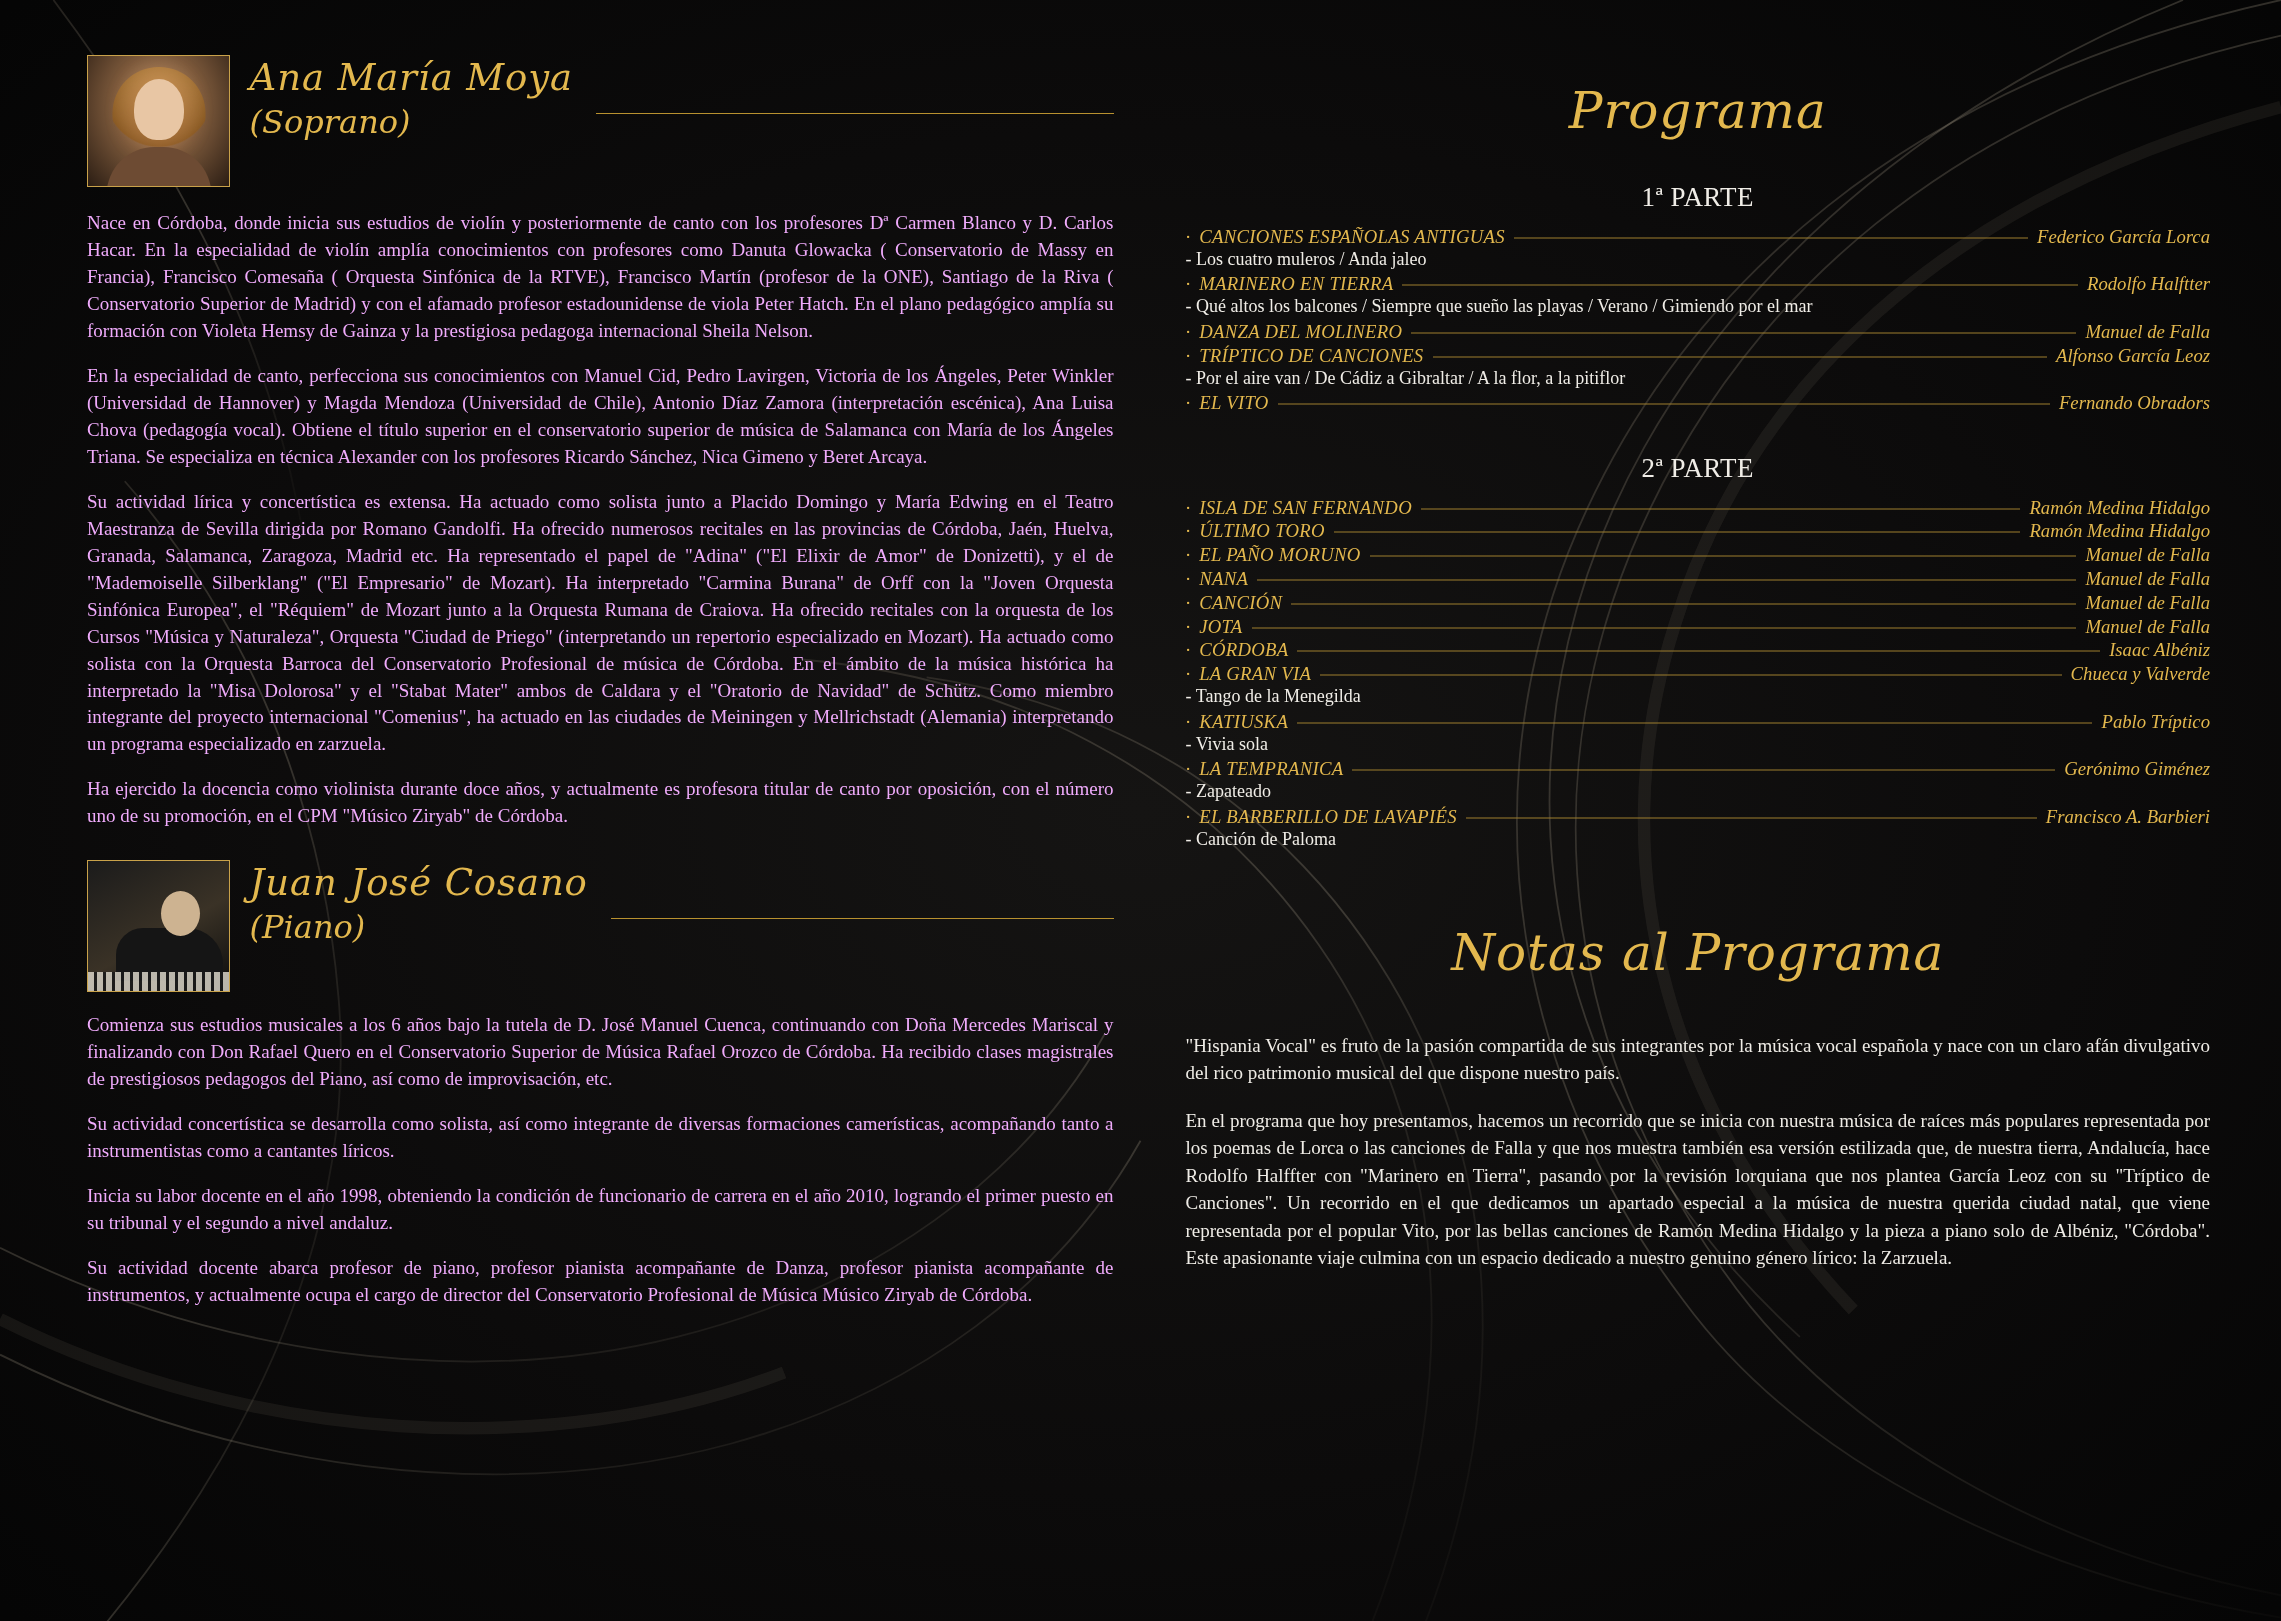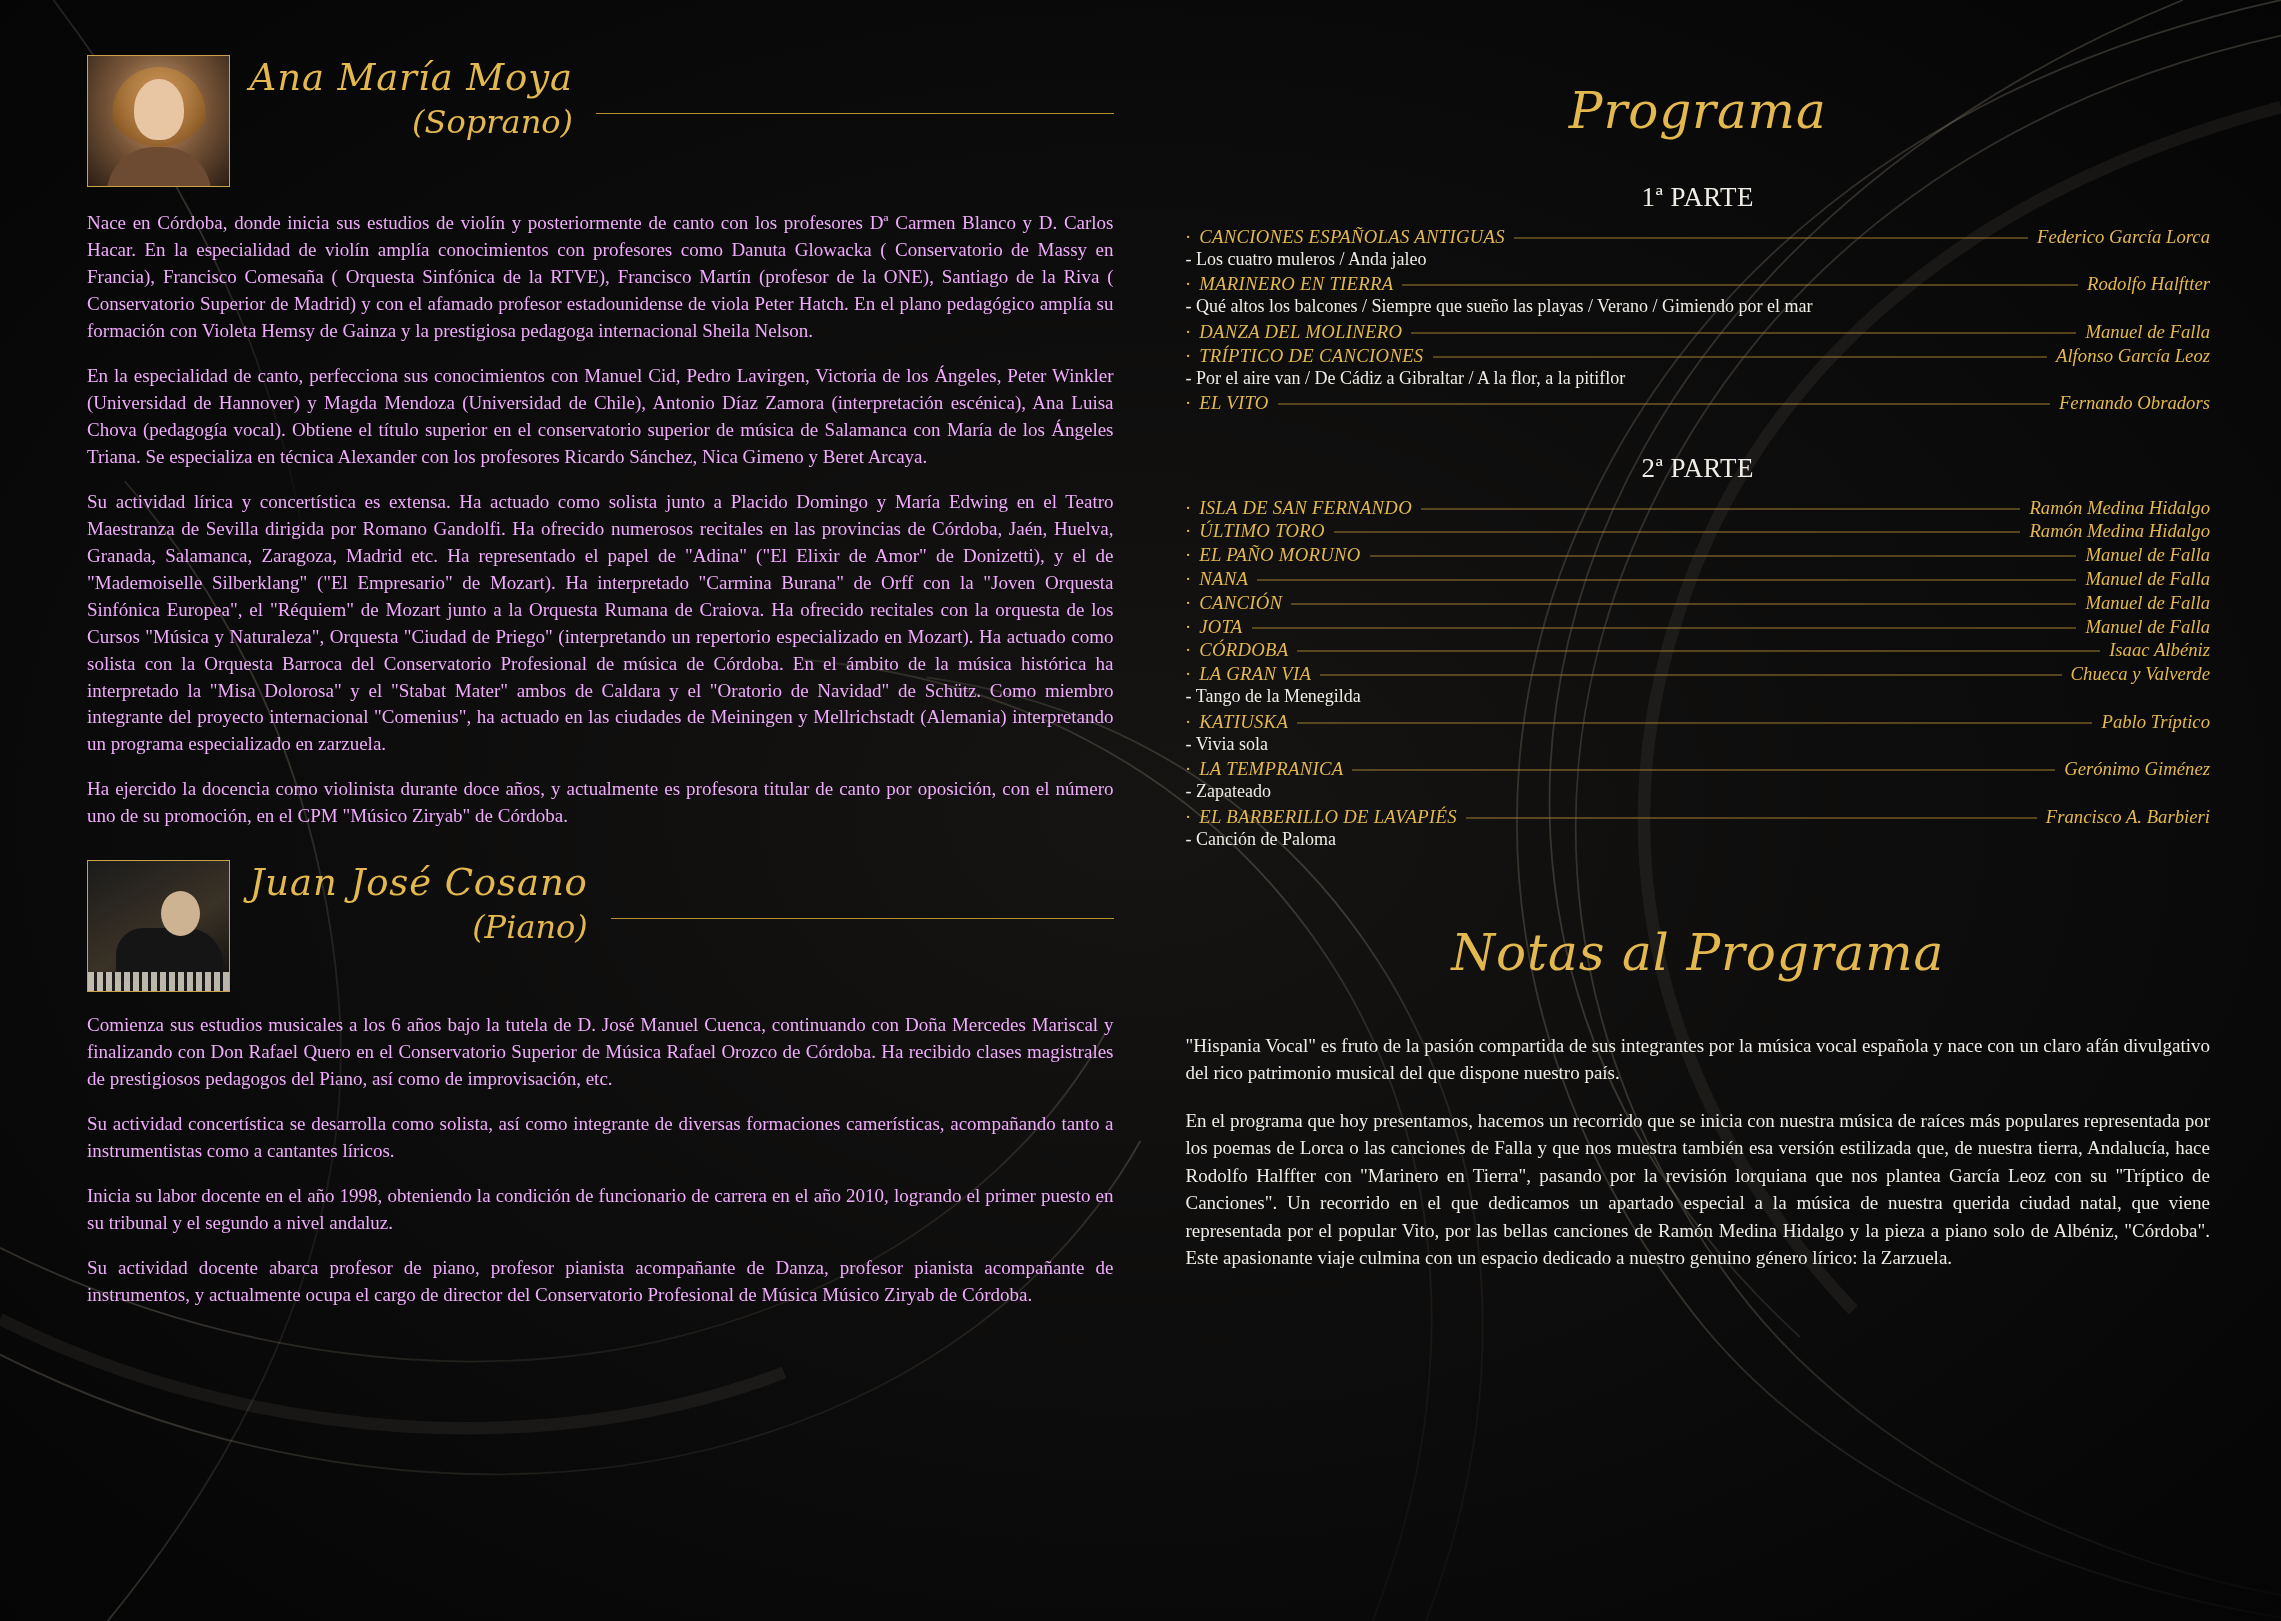--- a/index.html
+++ b/index.html
@@ -123,21 +123,20 @@
     color: #e3b84e;
     letter-spacing: 0.9px;
     white-space: nowrap;
   }
   .performer-role {
     font-family: "DejaVu Serif", serif;
     font-style: italic;
     font-size: 32px;
     color: #e3b84e;
     margin-top: 5.3px;
-    text-align: right;
   }
   .name-block { display: flex; align-items: center; gap: 23px; }
   .name-block .rule-flex { flex: 1 1 auto; border-top: 0.9px solid #b8912f; height: 0; margin-top: 27px; }
 
   
   .bio p {
     margin: 0 0 18px 0;
     font-size: 19px;
     line-height: 1.42;
     text-align: justify;

